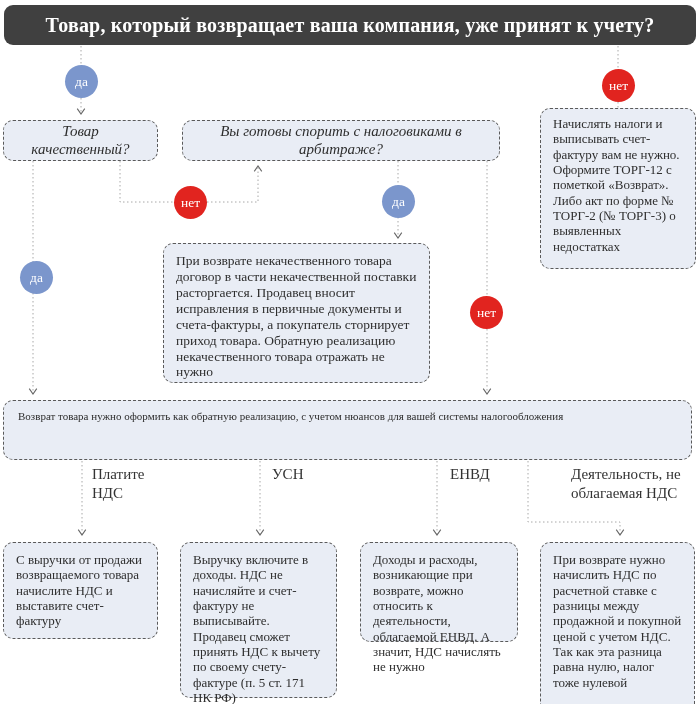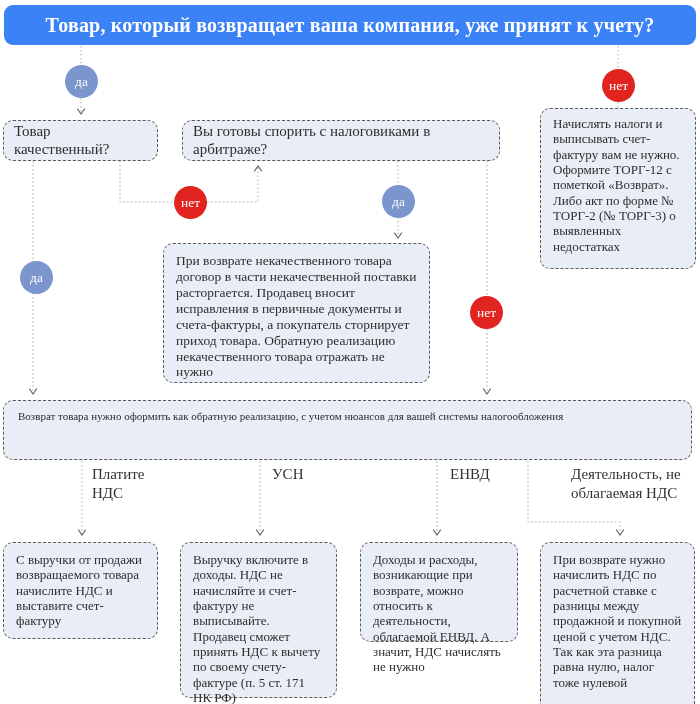--- a/index.html
+++ b/index.html
@@ -2,32 +2,32 @@
 <html lang="ru"><head>
 <meta charset="utf-8">
 <style>
   html,body{margin:0;padding:0;background:#ffffff;}
   .stage{
     position:relative;width:700px;height:704px;background:#ffffff;overflow:hidden;
     font-family:"Liberation Serif","DejaVu Serif",serif;color:#2e2e2e;
   }
   .title{
     position:absolute;left:4px;top:5px;width:692px;height:40px;
-    background:#3b82f6;border-radius:9px;color:#ffffff;font-weight:bold;
+    background:#404040;border-radius:9px;color:#ffffff;font-weight:bold;
     font-size:20px;display:flex;align-items:center;justify-content:center;
     letter-spacing:0.2px;z-index:3;box-sizing:border-box;padding:0 8px;text-align:center;
   }
   .node{
     position:absolute;background:#e9edf5;border:1px dashed #5a5a5a;border-radius:10px;
     box-sizing:border-box;font-size:13px;line-height:1.18;z-index:1;
     padding:9px 12px;
   }
   .node.question{
-    display:flex;align-items:center;justify-content:center;text-align:left;
-    font-size:15px;padding:4px 10px;
+    display:flex;align-items:center;justify-content:center;text-align:center;
+    font-size:15px;padding:4px 10px;font-style:italic;
   }
   .node.wide{font-size:11px;line-height:1.3;padding:8px 14px;}
   .node.wide .inner{max-width:560px;}
   .circle{
     position:absolute;width:33px;height:33px;border-radius:50%;z-index:2;
     display:flex;align-items:center;justify-content:center;
     color:#ffffff;font-size:13.5px;
   }
   .circle.yes{background:#7b96cc;}
   .circle.no{background:#e1241f;}

